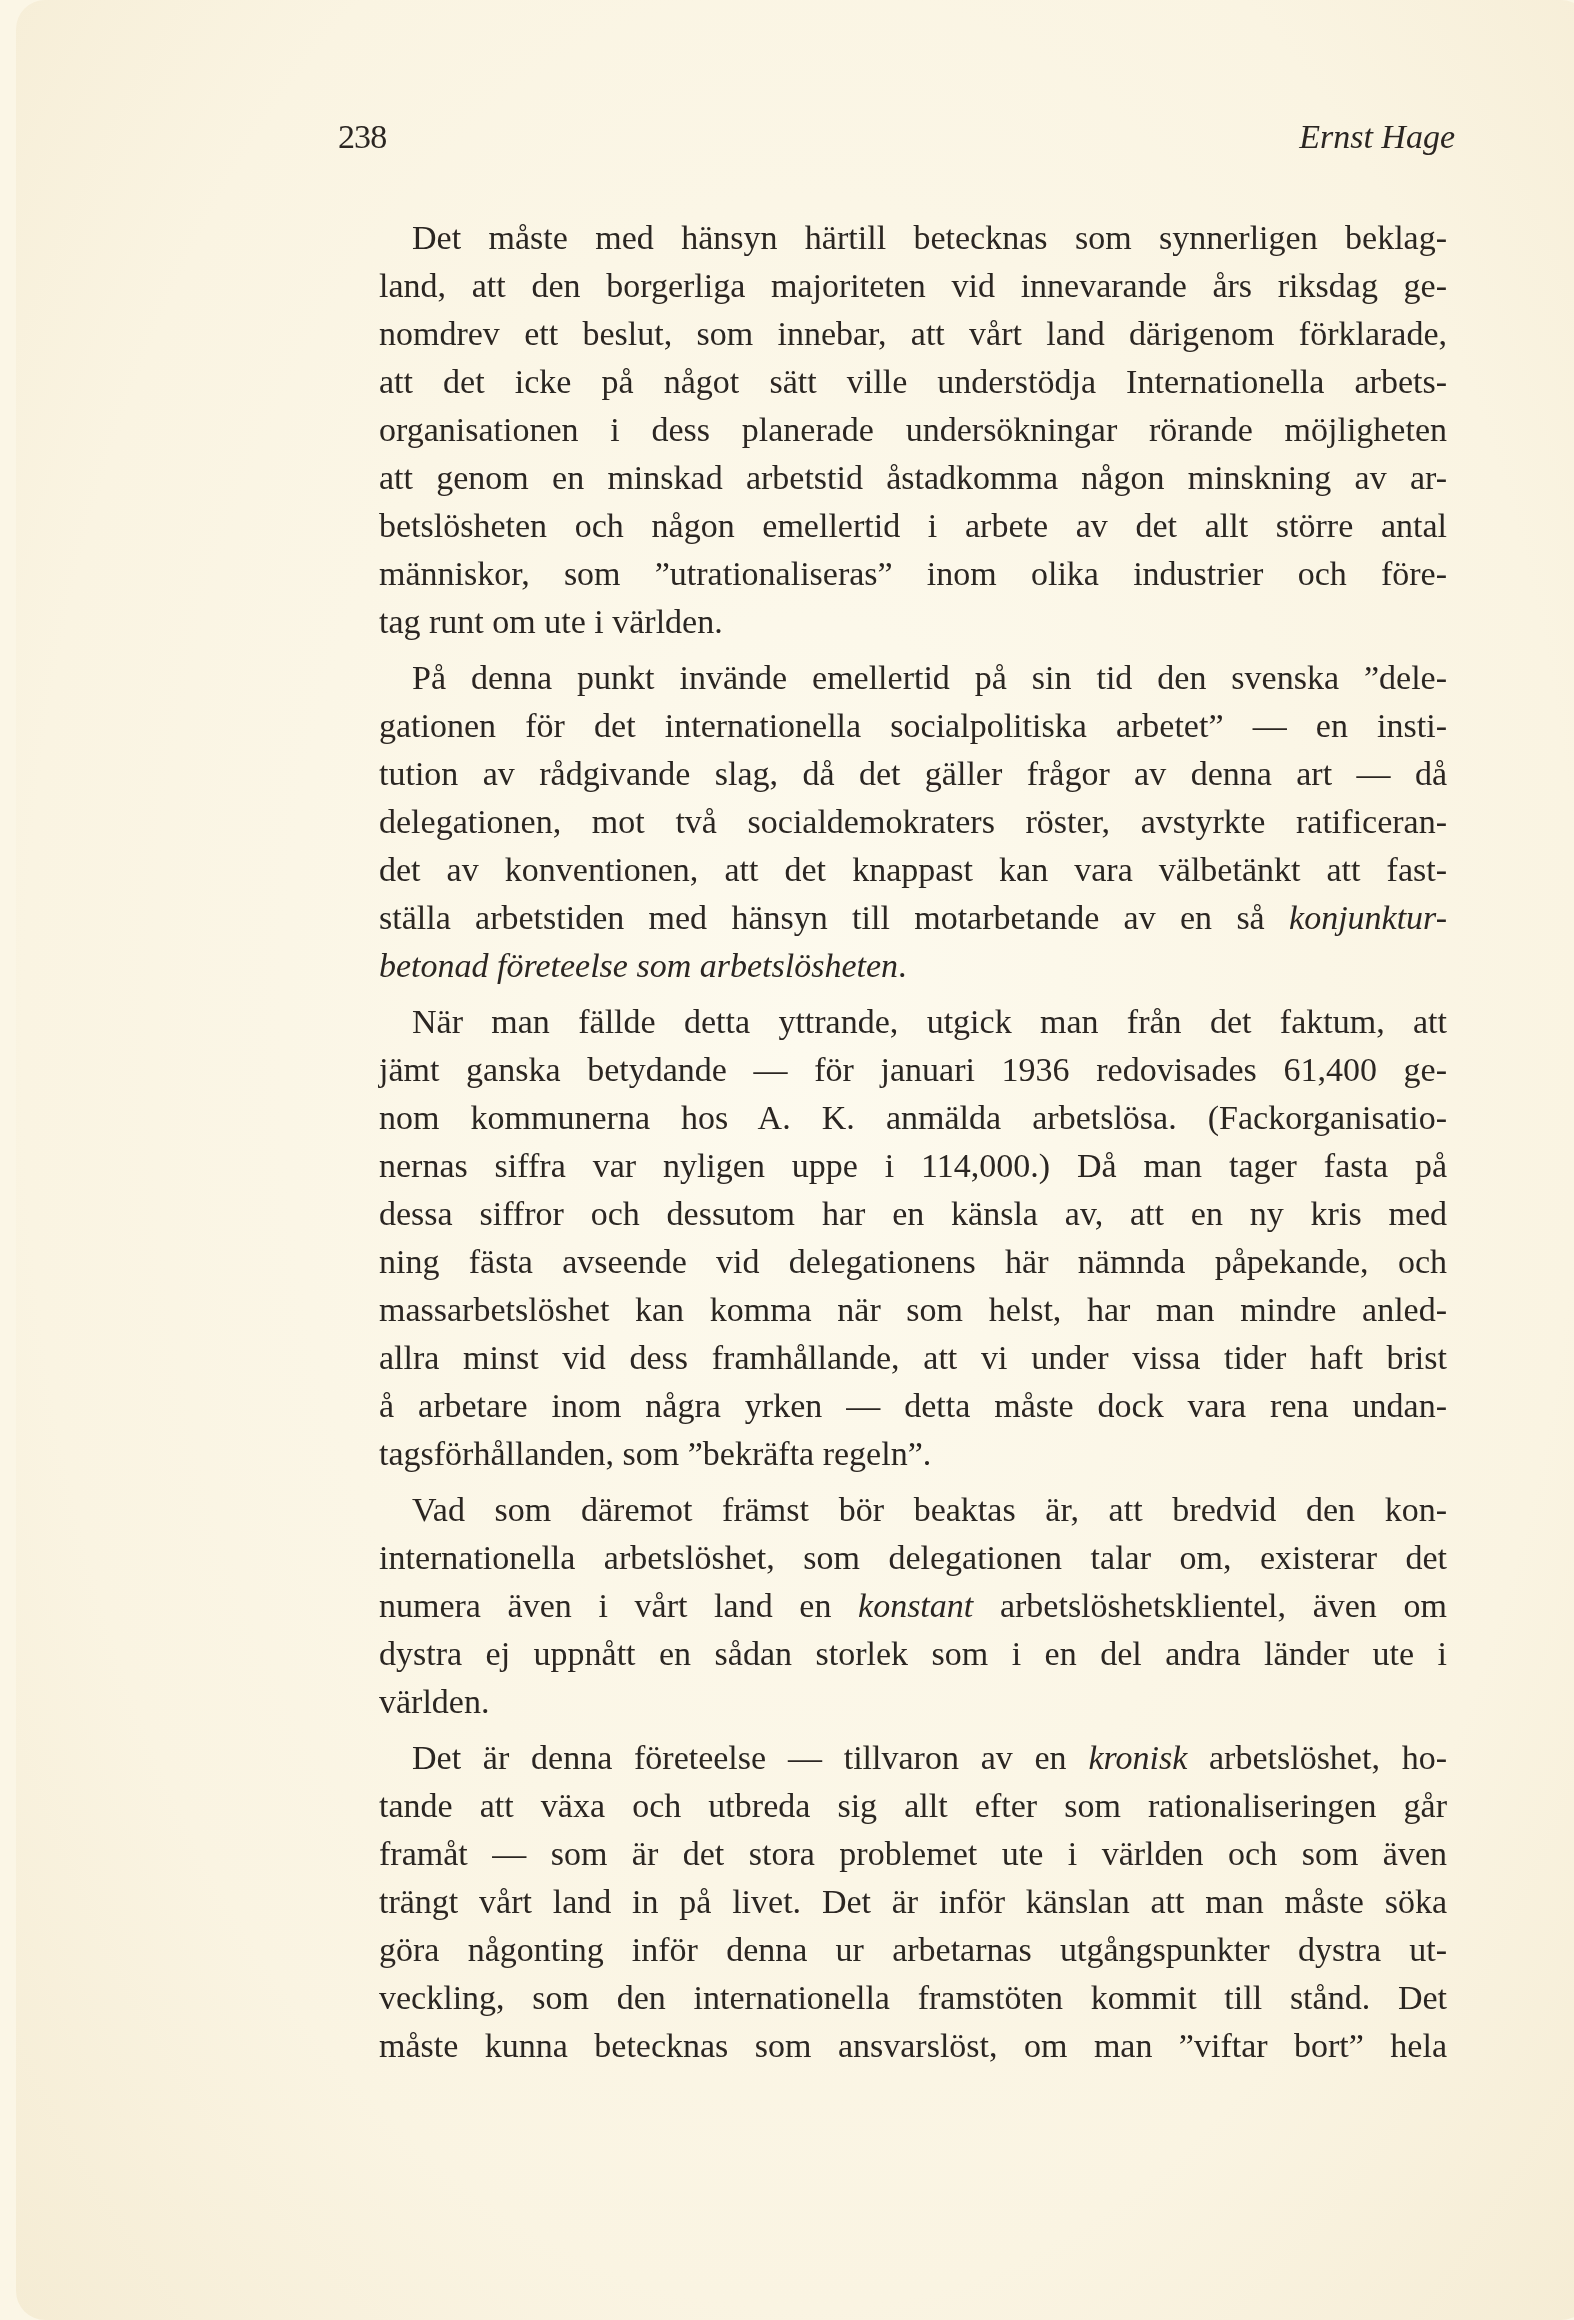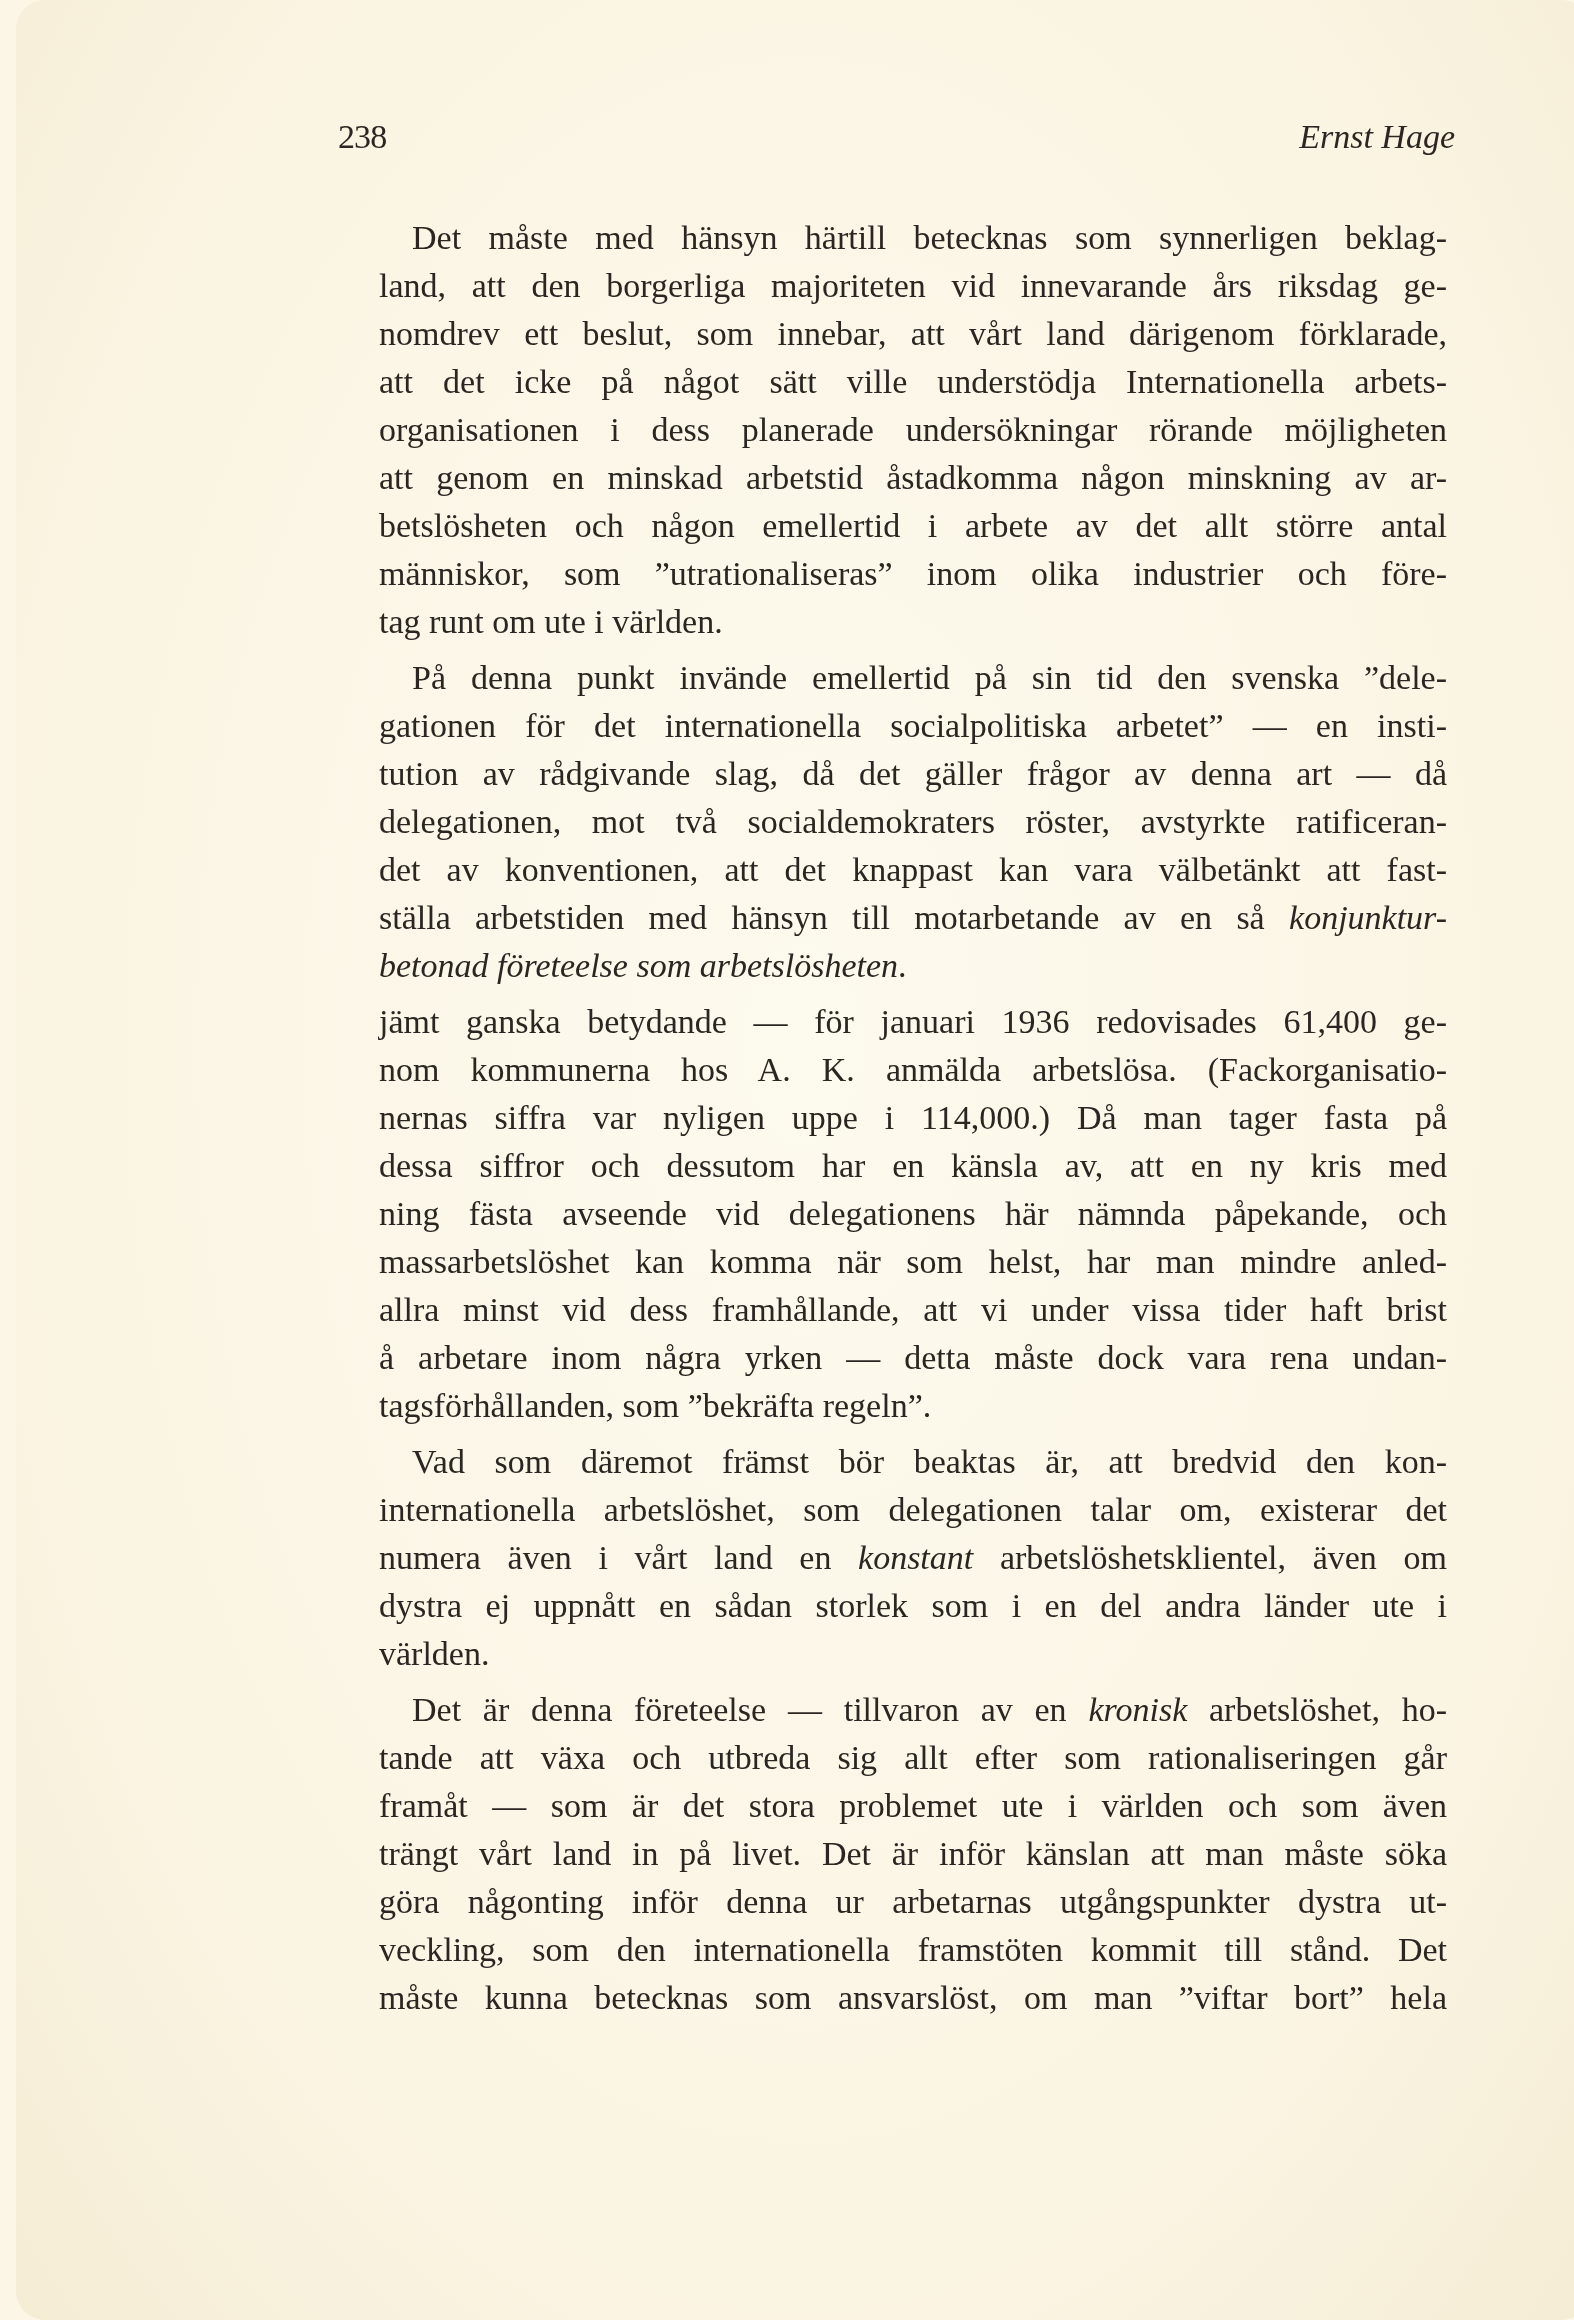--- a/index.html
+++ b/index.html
@@ -69,20 +69,21 @@
       <div class="para">
         <span class="line" style="padding-left: 33px;"><span>På denna punkt invände emellertid på sin tid den svenska ”dele-</span></span>
         <span class="line"><span>gationen för det internationella socialpolitiska arbetet” — en insti-</span></span>
         <span class="line"><span>tution av rådgivande slag, då det gäller frågor av denna art — då</span></span>
         <span class="line"><span>delegationen, mot två socialdemokraters röster, avstyrkte ratificeran-</span></span>
         <span class="line"><span>det av konventionen, att det knappast kan vara välbetänkt att fast-</span></span>
         <span class="line"><span>ställa arbetstiden med hänsyn till motarbetande av en så </span><em>konjunktur-</em></span>
         <span class="line last"><em>betonad företeelse som arbetslösheten</em><span>.</span></span>
       </div>
       <div class="para">
+        <span class="line" style="padding-left: 33px;"><span>När man fällde detta yttrande, utgick man från det faktum, att</span></span>
         <span class="line"><span>jämt ganska betydande — för januari 1936 redovisades 61,400 ge-</span></span>
         <span class="line"><span>nom kommunerna hos A. K. anmälda arbetslösa. (Fackorganisatio-</span></span>
         <span class="line"><span>nernas siffra var nyligen uppe i 114,000.) Då man tager fasta på</span></span>
         <span class="line"><span>dessa siffror och dessutom har en känsla av, att en ny kris med</span></span>
         <span class="line"><span>ning fästa avseende vid delegationens här nämnda påpekande, och</span></span>
         <span class="line"><span>massarbetslöshet kan komma när som helst, har man mindre anled-</span></span>
         <span class="line"><span>allra minst vid dess framhållande, att vi under vissa tider haft brist</span></span>
         <span class="line"><span>å arbetare inom några yrken — detta måste dock vara rena undan-</span></span>
         <span class="line last"><span>tagsförhållanden, som ”bekräfta regeln”.</span></span>
       </div>

